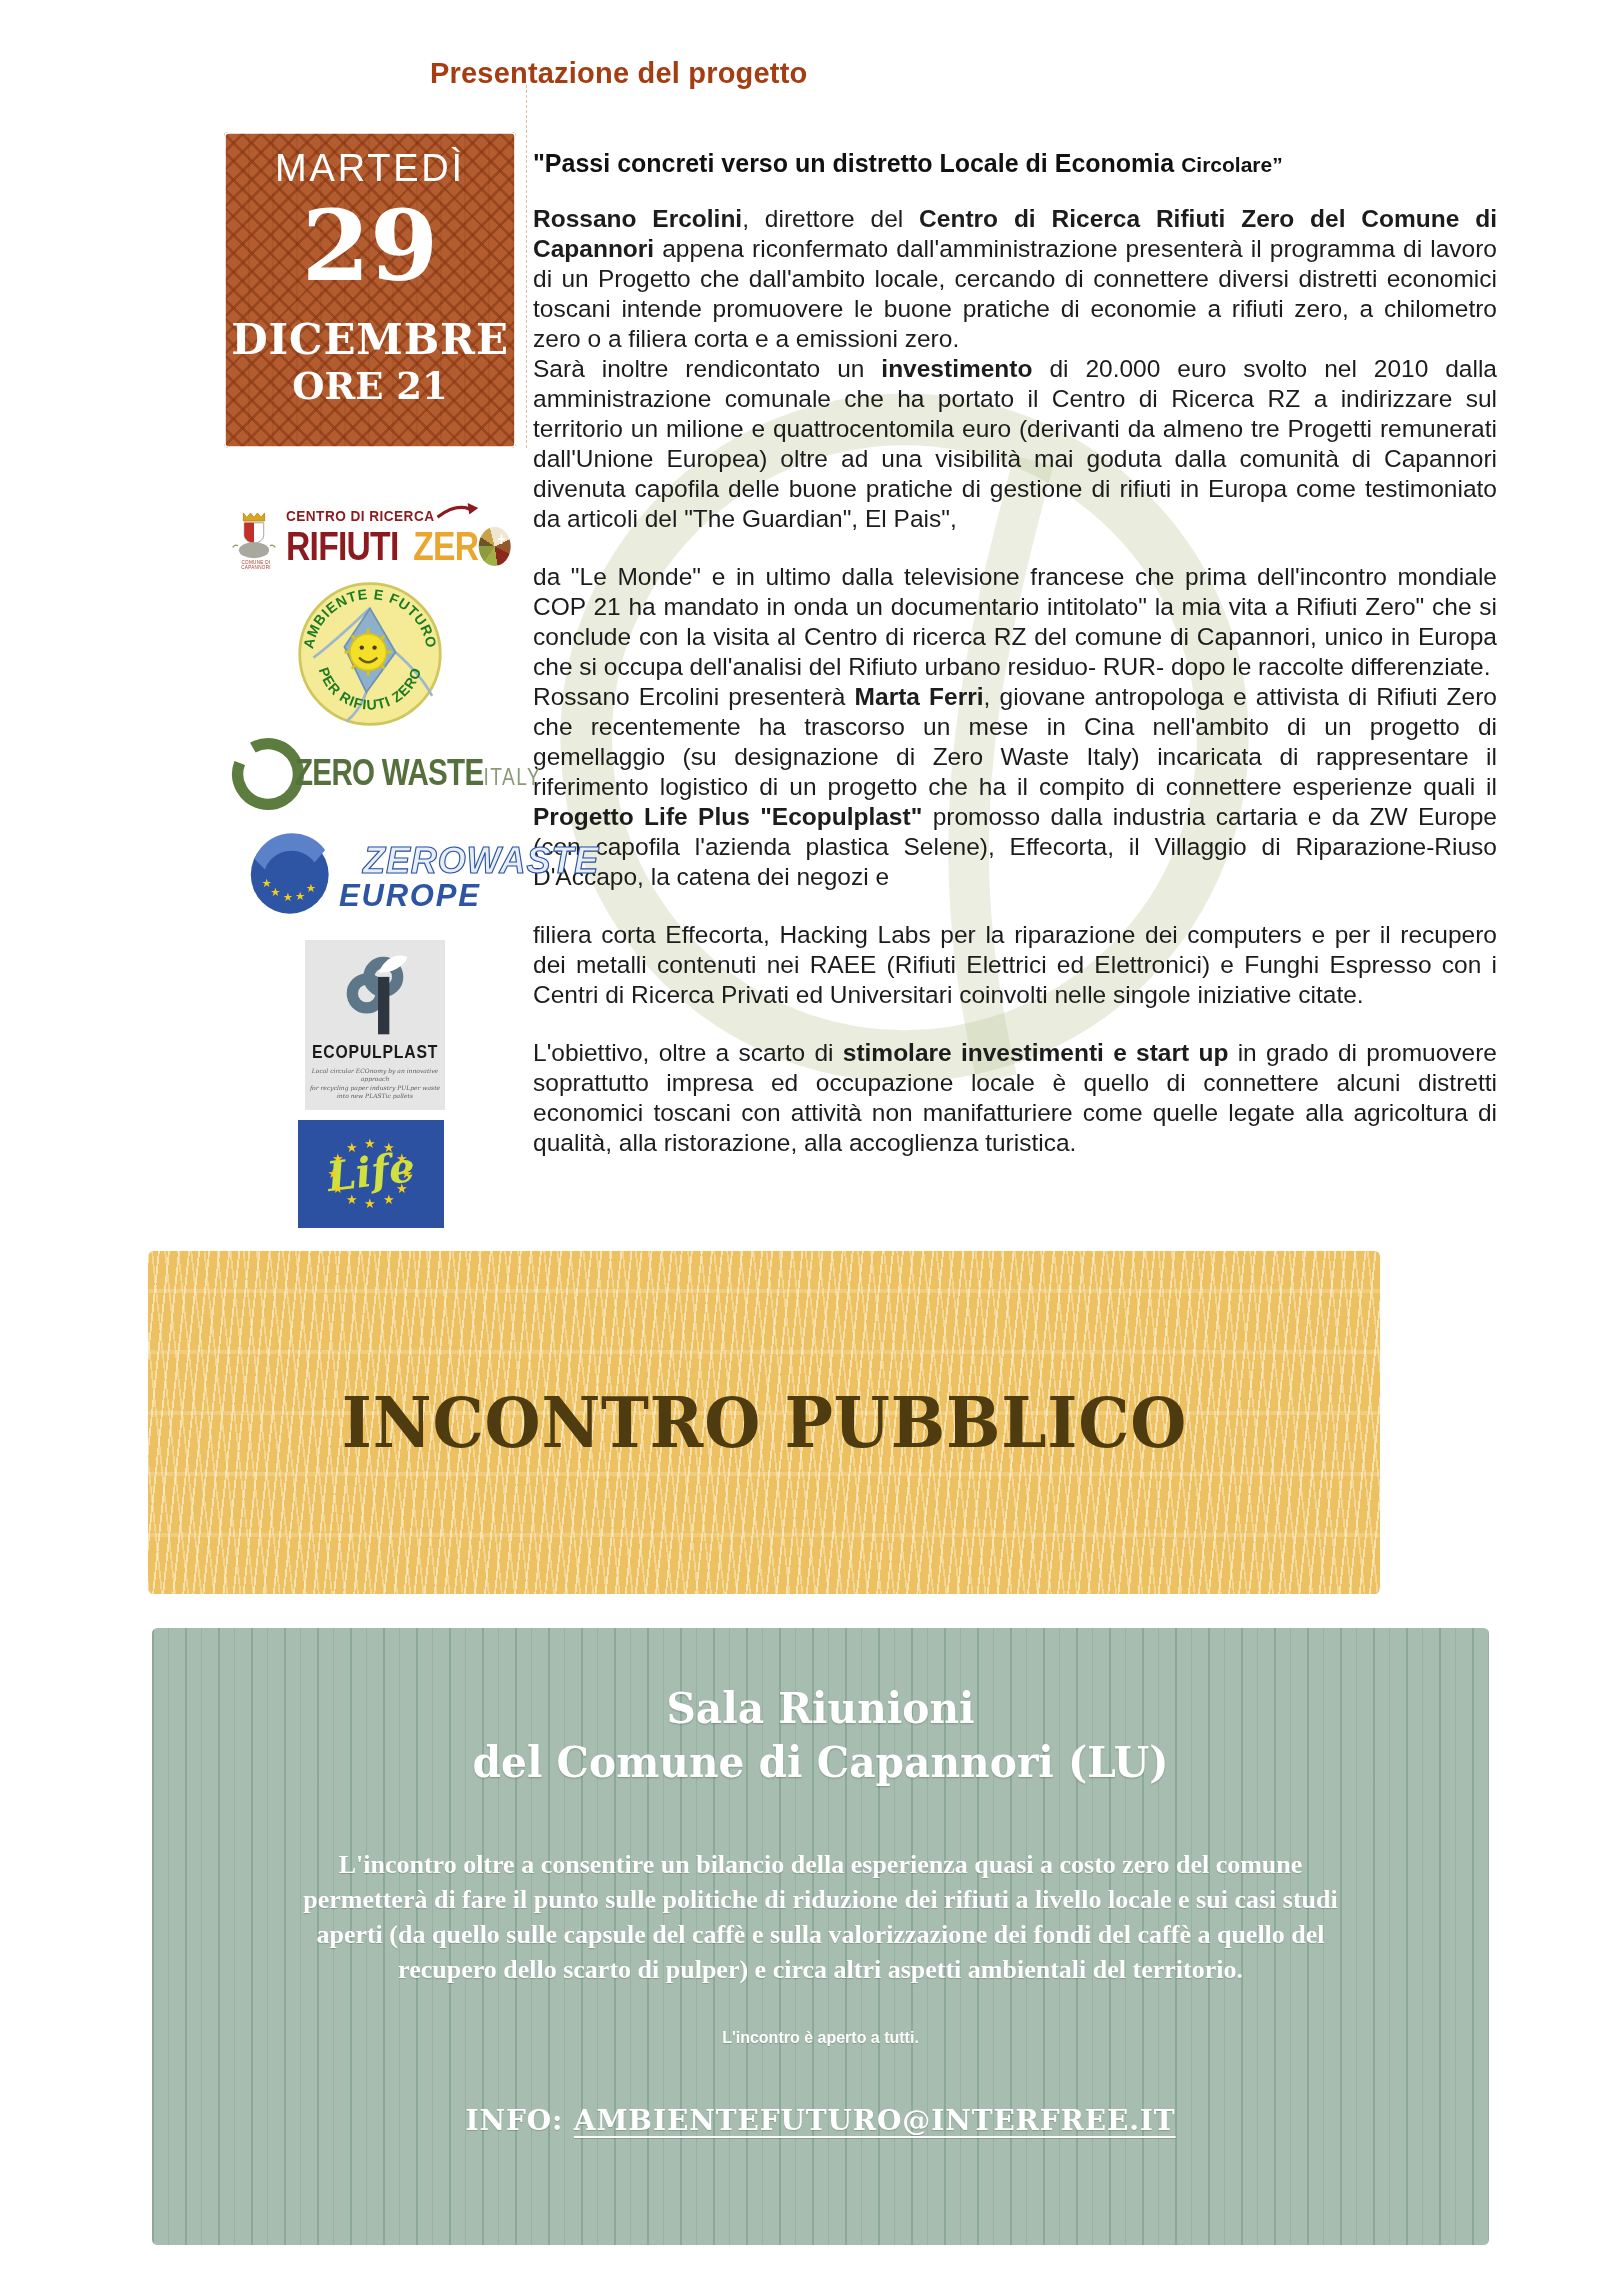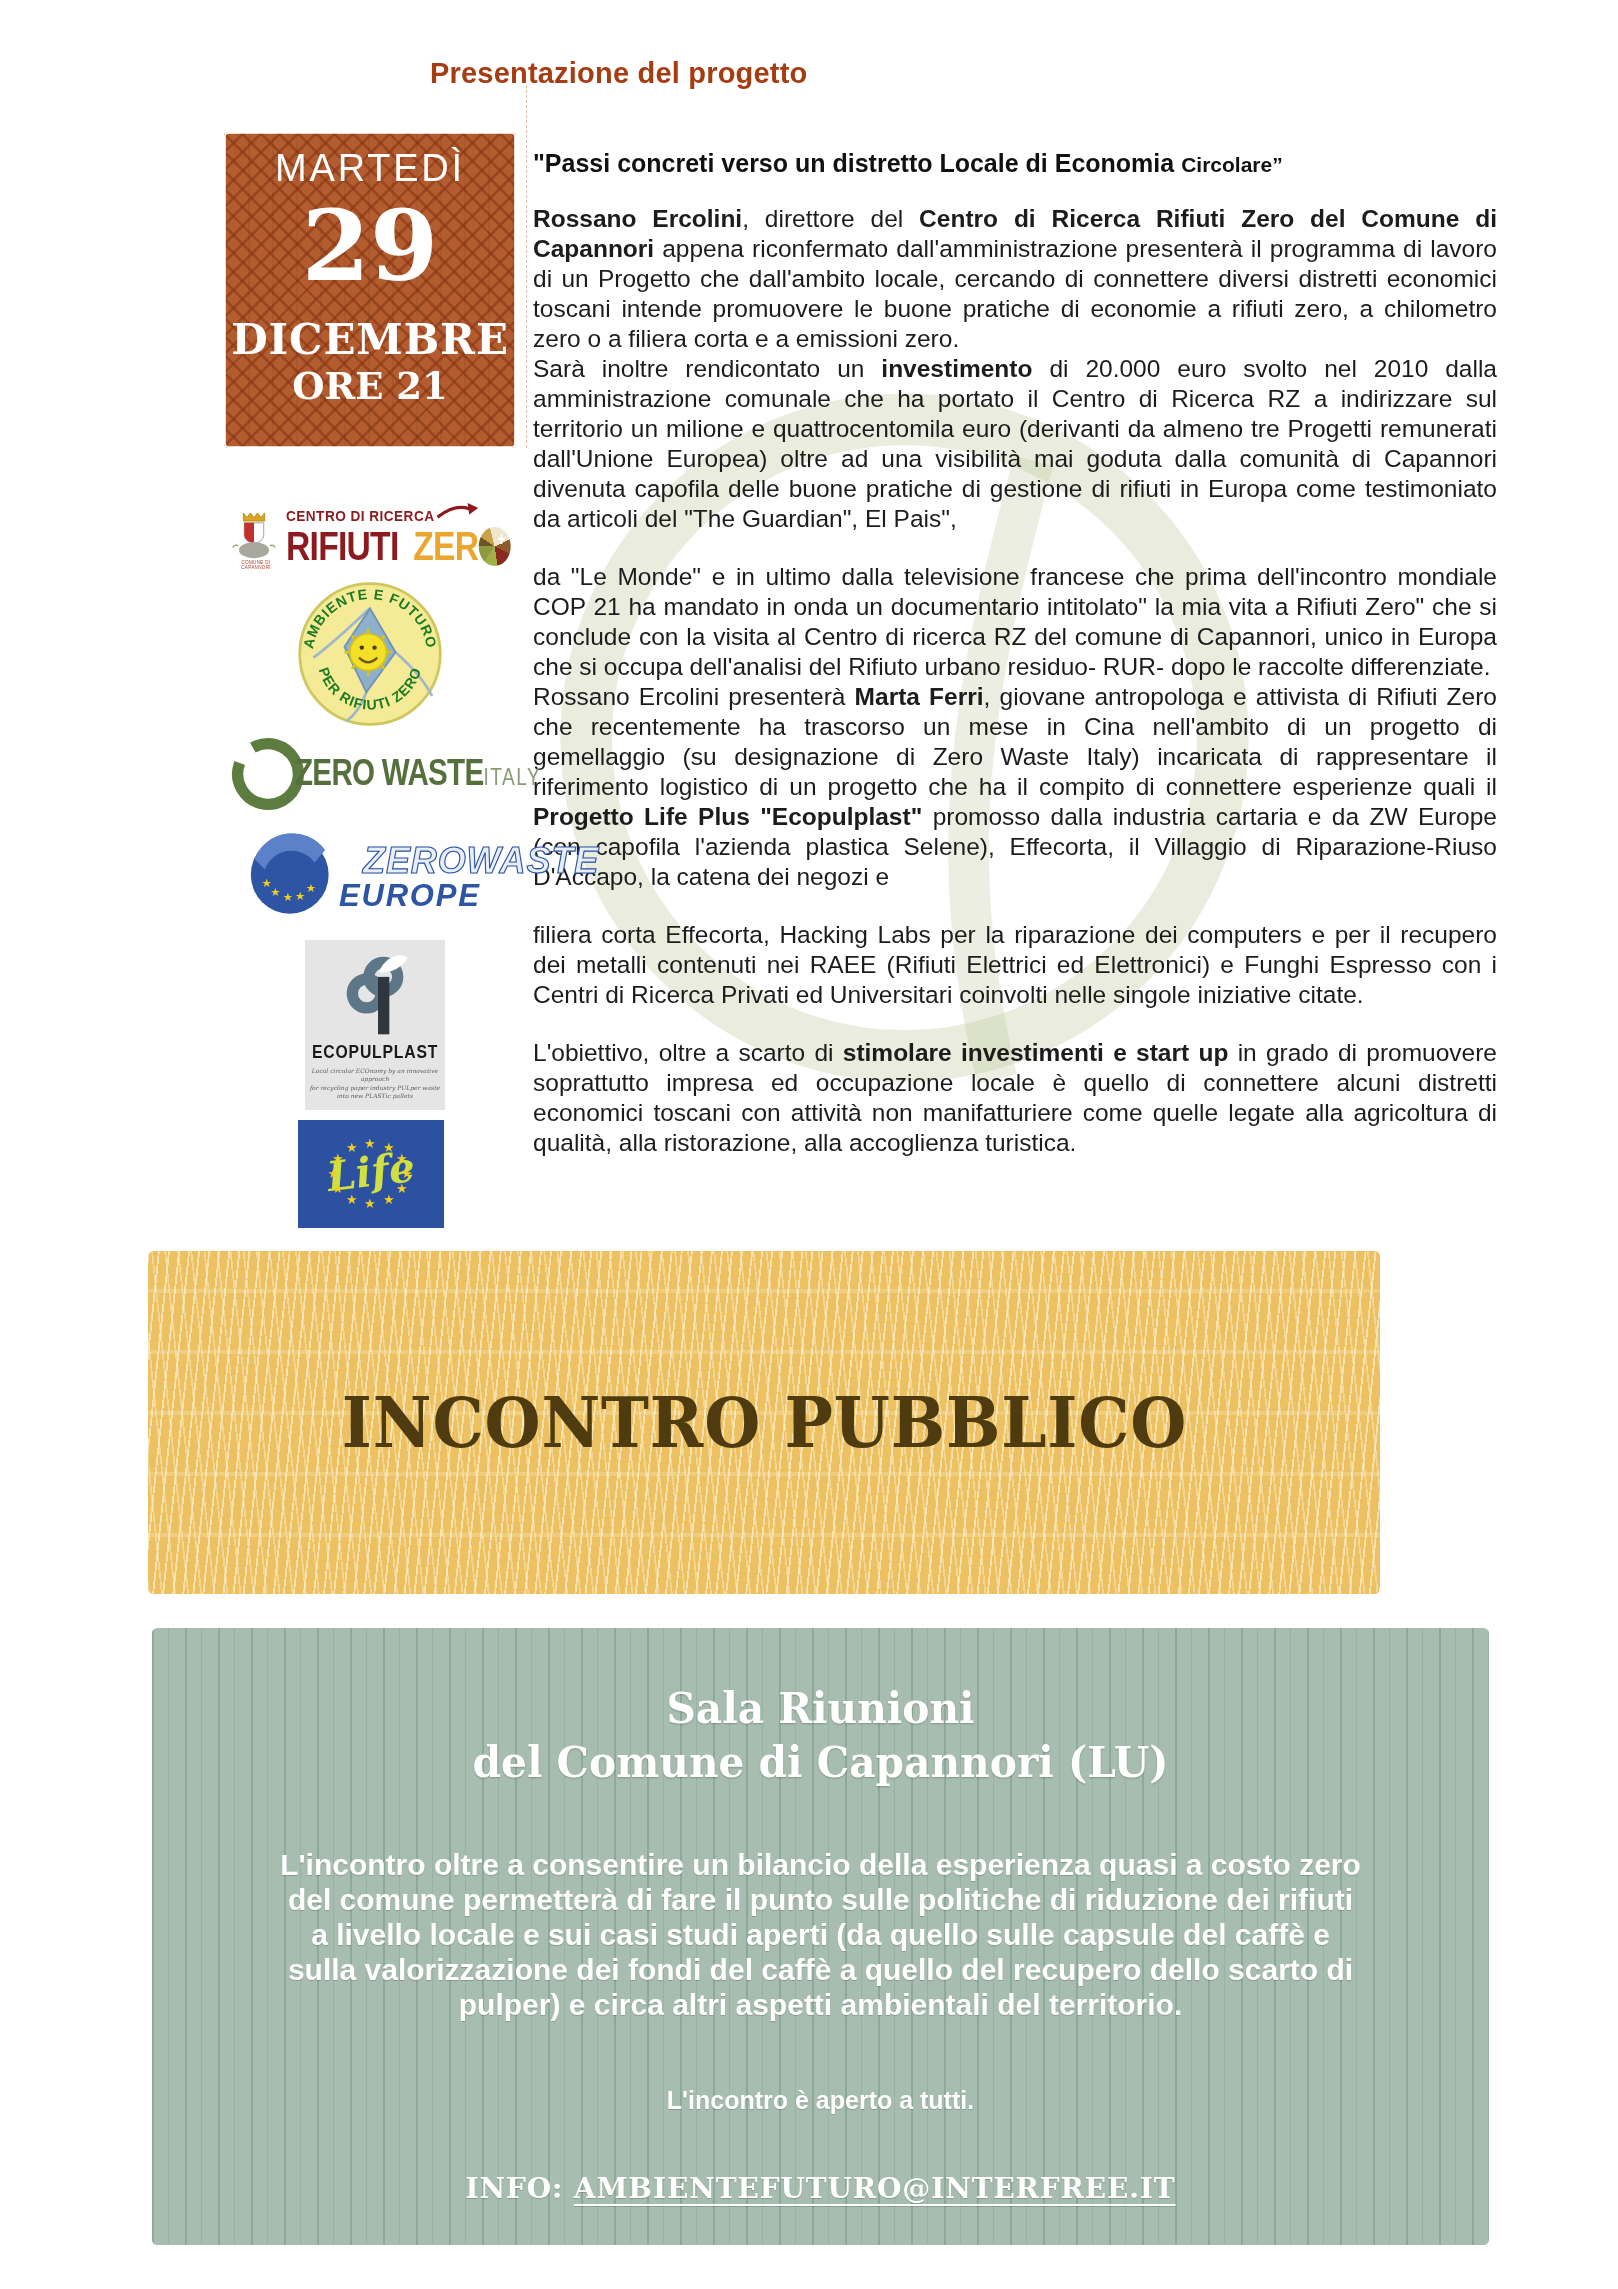--- a/index.html
+++ b/index.html
@@ -94,23 +94,23 @@
 
   
   .venue { position:absolute; left:152px; top:1628px; width:1337px; height:617px; border-radius:5.5px;
     background:
       repeating-linear-gradient(90deg, rgba(113,148,130,.5) 0 1.8px, transparent 1.8px 33px),
       repeating-linear-gradient(90deg, transparent 0 15.7px, rgba(113,148,130,.28) 15.7px 17.5px, transparent 17.5px 33px),
       #a7bdb0;
     color:#fff; text-align:center; }
   .venue-title { margin-top:54px; font-family:"DejaVu Serif", serif; font-weight:bold; font-size:42px;
     line-height:54px; text-shadow:0 0.9px 1.8px rgba(0,0,0,.22); transform:scaleX(.97); }
-  .venue-body { margin:57px auto 0; width:1089px; font-size:30px; font-weight:bold; line-height:35px;
-    text-shadow:0 0.9px 0.9px rgba(0,0,0,.18); }
-  .venue-open { margin-top:64px; font-size:25px; font-weight:bold; text-shadow:0 0.9px 0.9px rgba(0,0,0,.18); }
+  .venue-body { margin:57px auto 0; width:1089px; font-size:26px; font-weight:bold; line-height:35px;
+    text-shadow:0 0.9px 0.9px rgba(0,0,0,.18);font-family:Liberation Serif, serif; }
+  .venue-open { margin-top:42px; font-size:16px; font-weight:bold; text-shadow:0 0.9px 0.9px rgba(0,0,0,.18); }
   .venue-info { margin-top:57px; font-family:"DejaVu Serif", serif; font-weight:bold; font-size:28px;
     letter-spacing:0.9px; text-shadow:0 0.9px 0.9px rgba(0,0,0,.18); }
   .venue-email { color:#fff; text-decoration:underline; text-underline-offset:5.5px; text-decoration-thickness:1.8px; cursor:pointer; }
 </style>
 </head>
 <body>
 
 <div class="page">
 
   <h1 class="page-title">Presentazione del progetto</h1>

